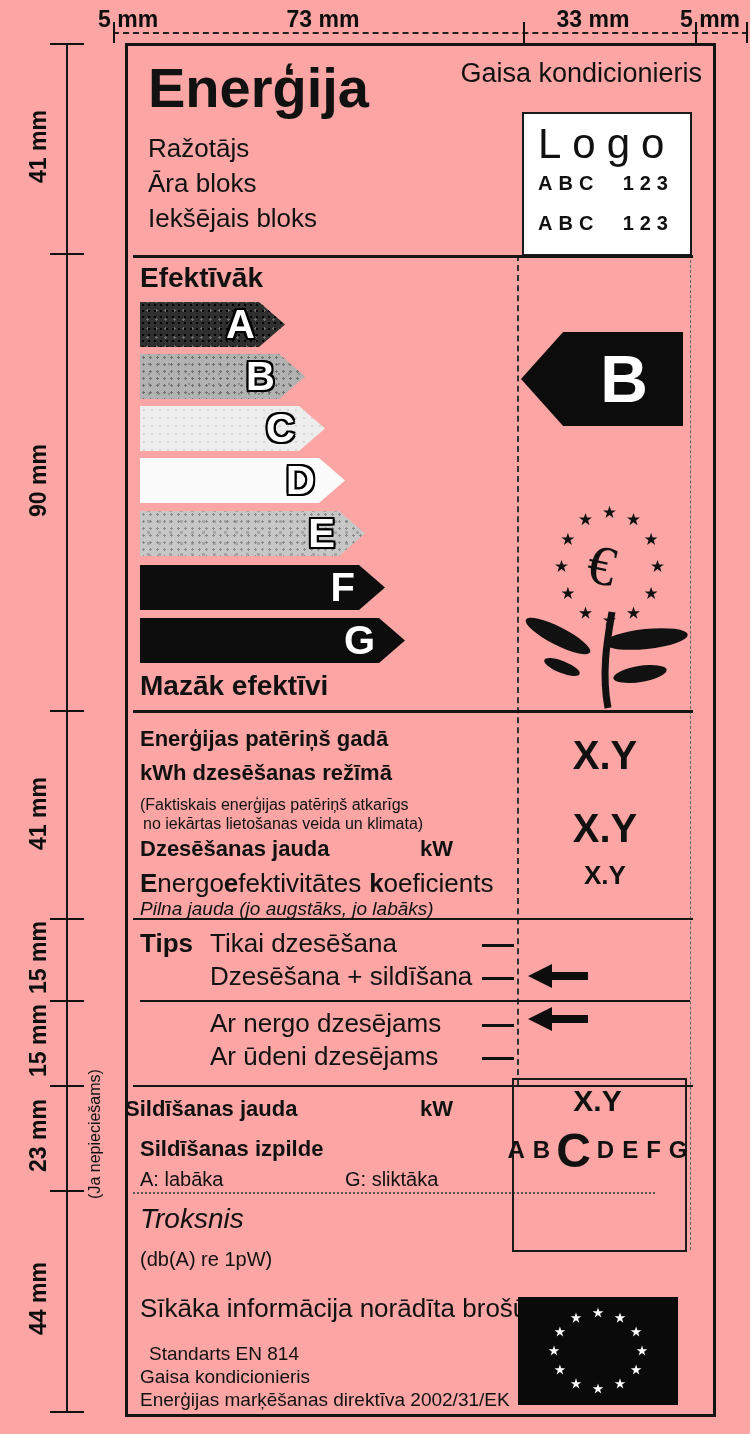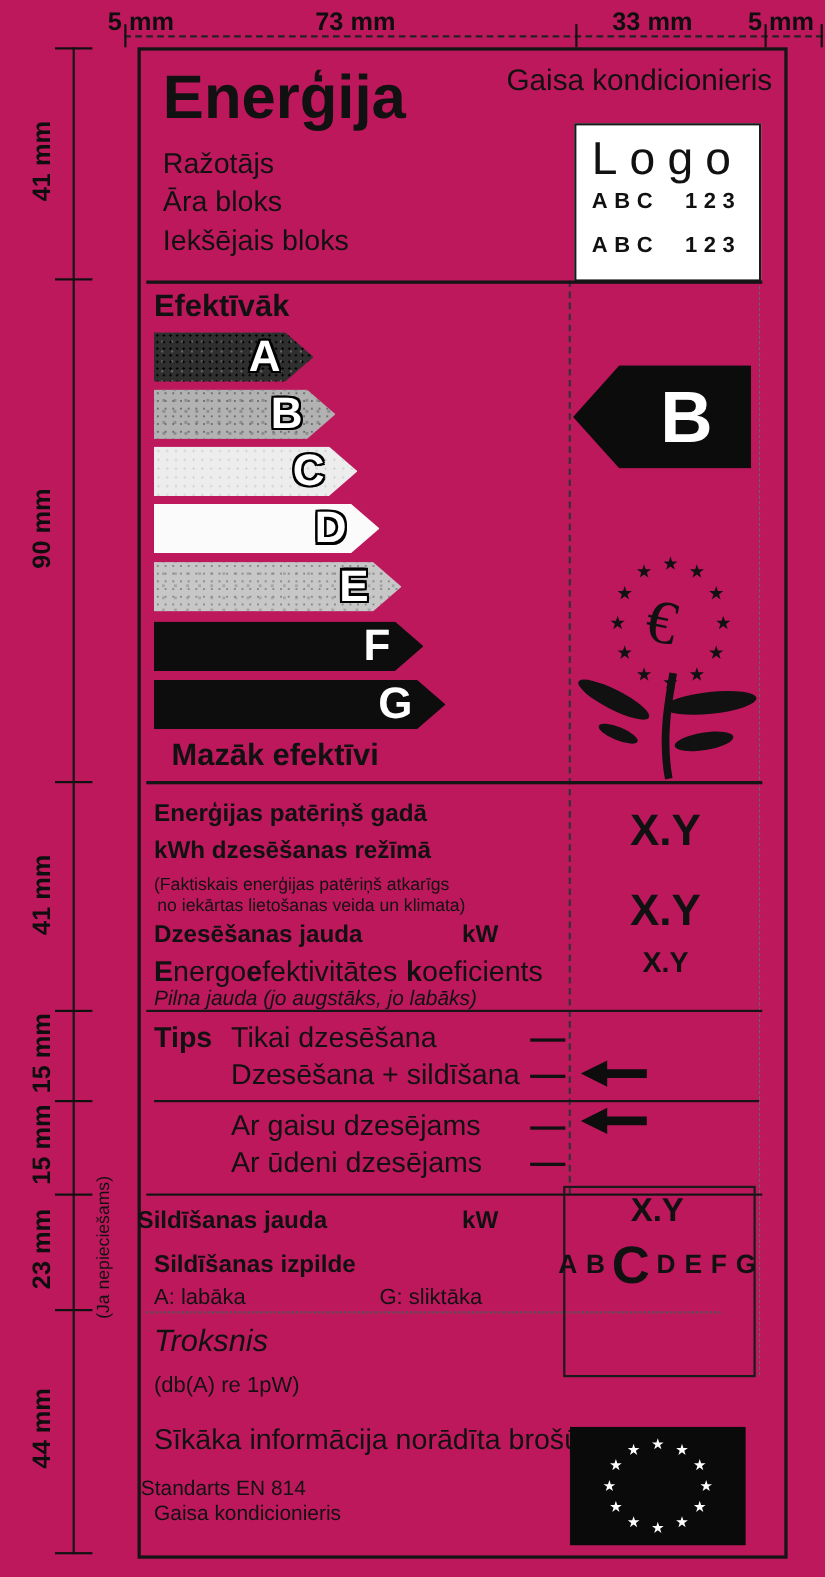--- a/index.html
+++ b/index.html
@@ -1,16 +1,16 @@
 <!DOCTYPE html>
 <html><head>
 <meta charset="utf-8">
 <style>
   html,body{margin:0;padding:0;background:#ffffff;}
-  #page{position:relative;width:750px;height:1434px;background:#be185d;overflow:hidden;
+  #page{position:relative;width:750px;height:1434px;background:#fca5a5;overflow:hidden;
         font-family:"Liberation Sans",sans-serif;color:#111;}
   .abs{position:absolute;}
   
   .dim-label{font-weight:bold;font-size:23px;color:#0e0e0e;white-space:nowrap;text-align:center;}
   .dim-hline{height:0;border-top:2px dashed #222;}
   .dim-vtick{width:2px;background:#111;}
   .dim-vline{width:2px;background:#161616;}
   .dim-htick{height:2px;background:#111;}
   .rot{transform:rotate(-90deg);transform-origin:center center;}
   .dim-note{font-size:16px;color:#111;white-space:nowrap;text-align:center;}
@@ -148,21 +148,21 @@
   <div class="abs grade-arrow tx-e" style="left:140px;top:511px;width:225px;">
     <span class="grade-letter">E</span>
     </div>
   <div class="abs grade-arrow tx-black" style="left:140px;top:565px;width:245px;">
     <span class="grade-letter solid">F</span>
     </div>
   <div class="abs grade-arrow tx-black" style="left:140px;top:618px;width:265px;">
     <span class="grade-letter solid">G</span>
     </div>
 
-  <div class="abs sec-head" style="left:156px;top:670px;">Mazāk efektīvi</div>
+  <div class="abs sec-head" style="left:140px;top:670px;">Mazāk efektīvi</div>
 
   <div class="abs" id="big-b-arrow">
     <span class="big-letter">B</span>
   </div>
 
   <svg class="abs" id="eco-flower" style="left:522px;top:486px;" width="170" height="225" viewBox="0 0 170 225">
     <g fill="#111">
       <use href="#star" x="127" y="72" width="17" height="17"></use>
       <use href="#star" x="120.6" y="45" width="17" height="17"></use>
       <use href="#star" x="103" y="25.2" width="17" height="17"></use>
@@ -209,21 +209,21 @@
   <div class="abs n26" style="left:210px;top:928px;">Tikai dzesēšana</div>
   <div class="abs dash-mark" style="left:482px;top:944px;"></div>
   <div class="abs n26" style="left:210px;top:961px;">Dzesēšana + sildīšana</div>
   <div class="abs dash-mark" style="left:482px;top:977px;"></div>
   <svg class="abs" style="left:528px;top:962px;" width="62" height="28" viewBox="0 0 62 28">
     <path class="type-arrow" d="M0 14 L24 2 L24 10 L60 10 L60 18 L24 18 L24 26 Z"></path>
   </svg>
 
   <div class="abs hline" style="left:140px;top:1000px;width:550px;height:2px;"></div>
 
-  <div class="abs n26" style="left:210px;top:1008px;">Ar gaisu dzesējams</div>
+  <div class="abs n26" style="left:210px;top:1008px;">Ar nergo dzesējams</div>
   <div class="abs dash-mark" style="left:482px;top:1024px;"></div>
   <svg class="abs" style="left:528px;top:1005px;" width="62" height="28" viewBox="0 0 62 28">
     <path class="type-arrow" d="M0 14 L24 2 L24 10 L60 10 L60 18 L24 18 L24 26 Z"></path>
   </svg>
   <div class="abs n26" style="left:210px;top:1041px;">Ar ūdeni dzesējams</div>
   <div class="abs dash-mark" style="left:482px;top:1057px;"></div>
 
   <div class="abs hline" style="left:133px;top:1085px;width:560px;height:2px;"></div>
 
   <div class="abs b27" style="left:125px;top:1096px;">Sildīšanas jauda</div>
@@ -244,22 +244,23 @@
     <span class="sm">E</span>
     <span class="sm">F</span>
     <span class="sm">G</span>
   </div>
 
   <div class="abs noise-title" style="left:140px;top:1203px;">Troksnis</div>
   <div class="abs note20" style="left:140px;top:1248px;">(db(A) re 1pW)</div>
 
   <div class="abs info26" style="left:140px;top:1293px;">Sīkāka informācija norādīta brošūrā</div>
 
-  <div class="abs std19" style="left:128px;top:1342px;">Standarts EN 814</div>
+  <div class="abs std19" style="left:149px;top:1342px;">Standarts EN 814</div>
   <div class="abs std19" style="left:140px;top:1365px;">Gaisa kondicionieris</div>
+  <div class="abs std19" style="left:140px;top:1388px;">Enerģijas marķēšanas direktīva 2002/31/EK</div>
 
   <svg class="abs" id="eu-flag" width="160" height="108" viewBox="0 0 160 108">
     <rect x="0" y="0" width="160" height="108" fill="#0a0a0a"></rect>
     <g fill="#ffffff">
       <use href="#star" x="117" y="47" width="14" height="14"></use>
       <use href="#star" x="111.1" y="28" width="14" height="14"></use>
       <use href="#star" x="95" y="14.1" width="14" height="14"></use>
       <use href="#star" x="73" y="9" width="14" height="14"></use>
       <use href="#star" x="51" y="14.1" width="14" height="14"></use>
       <use href="#star" x="34.9" y="28" width="14" height="14"></use>

